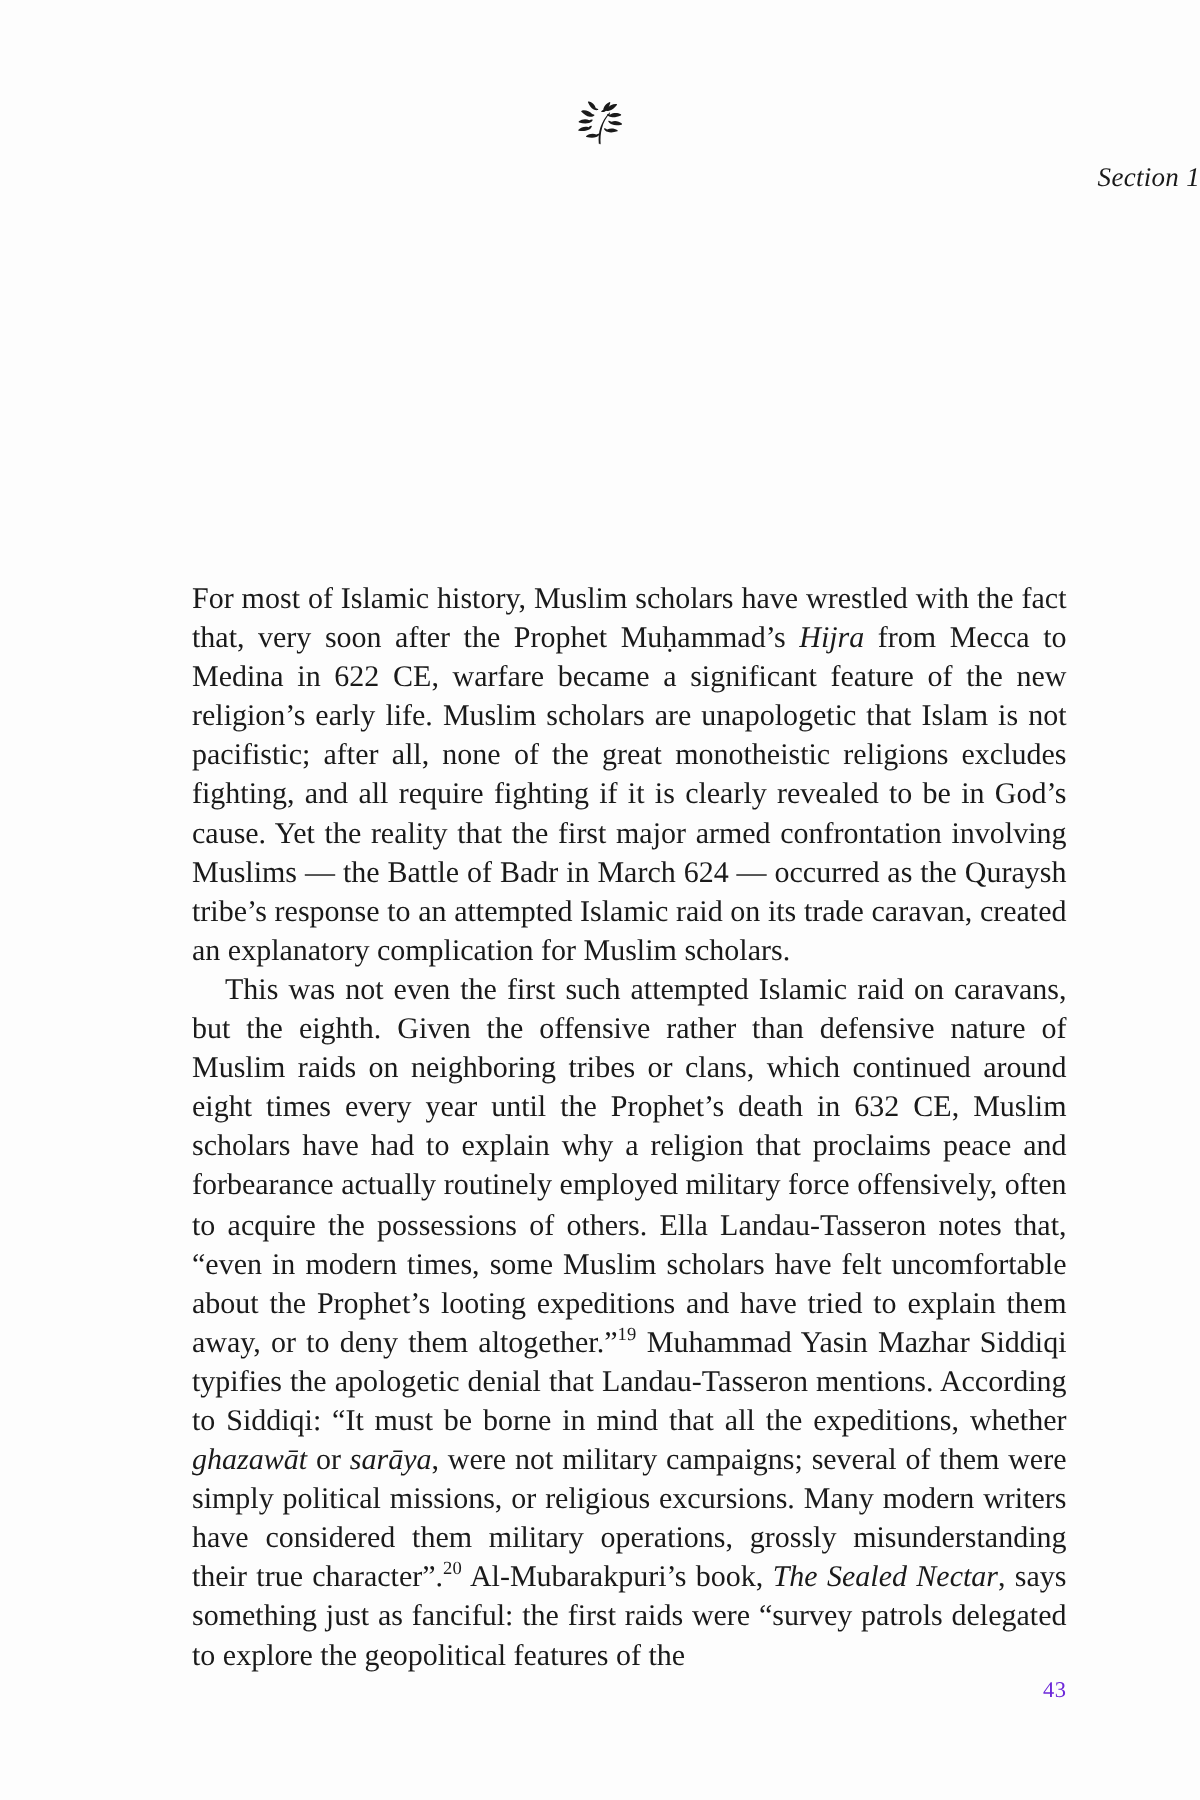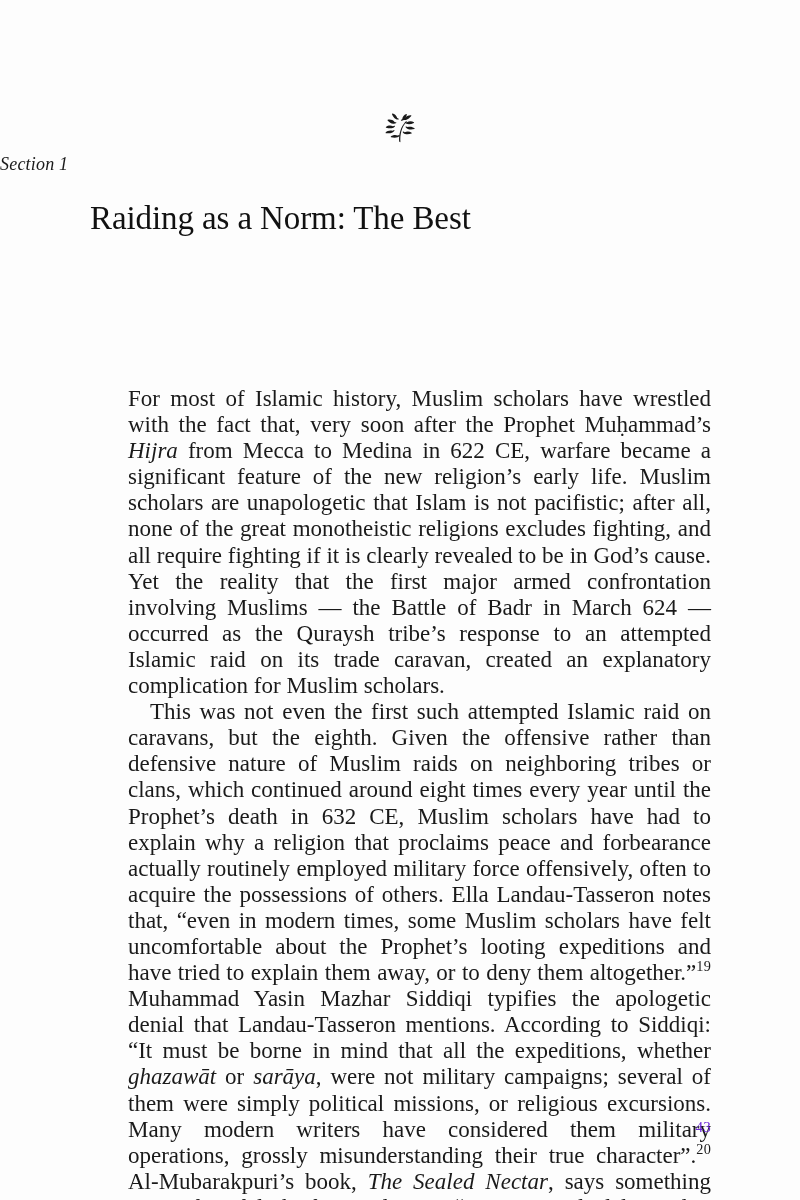--- a/index.html
+++ b/index.html
@@ -18,22 +18,22 @@
 
   .page {
     position: relative;
     width: 800px;
     height: 1200px;
     box-sizing: border-box;
   }
 
   
   .opener {
-    padding-top: 112px;
-    text-align: left;
+    padding-top: 66px;
+    text-align: right;
   }
 
   .ornament {
     display: block;
     margin: 0 auto;
     width: 40px;
     height: 34px;
     line-height: 0;
   }
   .ornament svg { display: block; width: 100%; height: 100%; }
@@ -60,21 +60,21 @@
   
   .textblock {
     position: absolute;
     left: 128px;
     top: 386px;
     width: 583px;
   }
 
   p.para {
     margin: 0;
-    font-size: 23px;
+    font-size: 20px;
     line-height: 26.1px;
     text-align: justify;
     text-justify: inter-word;
     hyphens: none;
     color: #1a1a1a;
   }
   p.para + p.para { text-indent: 22px; }
 
   p.para i, p.para em { font-style: italic; }
 
@@ -116,21 +116,20 @@
           <path d="M17.2 6.1c-.55-2.25-2.45-4.1-4.75-4.5-.34-.06-.6.28-.46.59.92 2 2 3.85 3.8 4.8.96.51 1.98.62 2.75.4.34-.1.4-.53.1-.72-.47-.3-.97-.48-1.44-.57z"></path>
           <path d="M17.6 23.6c-2.2-.95-4.9-.55-6.75 1-.27.22-.16.66.18.74 2.32.55 4.5.74 6.53.02 1.05-.37 1.85-1.07 2.2-1.82.16-.34-.11-.68-.47-.58-.59.16-1.16.4-1.69.64z"></path>
           <path d="M24.7 20.3c2.2-1.1 5-.9 6.95.45.28.2.22.64-.11.75-2.27.76-4.45 1.06-6.52.4-1.07-.34-1.9-1-2.27-1.73-.17-.33.08-.69.44-.61.6.14 1.17.4 1.51.74z"></path>
         </g>
       </svg>
     </span>
 
     <div class="section-label">Section 1</div>
 
     <h1 class="section-title">
-      <span class="tline">Raiding as a Norm: The Best</span>
     </h1>
   </div>
 
   <div class="textblock">
     <p class="para" style="text-indent: 0px;">For most of Islamic history, Muslim scholars have wrestled with the fact that, very soon after the Prophet Muḥammad’s <i>Hijra</i> from Mecca to Medina in 622 CE, warfare became a significant feature of the new religion’s early life. Muslim scholars are unapologetic that Islam is not pacifistic; after all, none of the great monotheistic religions excludes fighting, and all require fighting if it is clearly revealed to be in God’s cause. Yet the reality that the first major armed confrontation involving Muslims — the Battle of Badr in March 624 — occurred as the Quraysh tribe’s response to an attempted Islamic raid on its trade caravan, created an explanatory complication for Muslim scholars.</p>
     <p class="para">This was not even the first such attempted Islamic raid on caravans, but the eighth. Given the offensive rather than defensive nature of Muslim raids on neighboring tribes or clans, which continued around eight times every year until the Prophet’s death in 632 CE, Muslim scholars have had to explain why a religion that proclaims peace and forbearance actually routinely employed military force offensively, often to acquire the possessions of others. Ella Landau-Tasseron notes that, “even in modern times, some Muslim scholars have felt uncomfortable about the Prophet’s looting expeditions and have tried to explain them away, or to deny them altogether.”<sup class="fn">19</sup> Muhammad Yasin Mazhar Siddiqi typifies the apologetic denial that Landau-Tasseron mentions. According to Siddiqi: “It must be borne in mind that all the expeditions, whether <i>ghazawāt</i> or <i>sarāya</i>, were not military campaigns; several of them were simply political missions, or religious excursions. Many modern writers have considered them military operations, grossly misunderstanding their true character”.<sup class="fn">20</sup> Al-Mubarakpuri’s book, <i>The Sealed Nectar</i>, says something just as fanciful: the first raids were “survey patrols delegated to explore the geopolitical features of the</p>
   </div>
 
   <div class="folio">43</div>
 </div>

